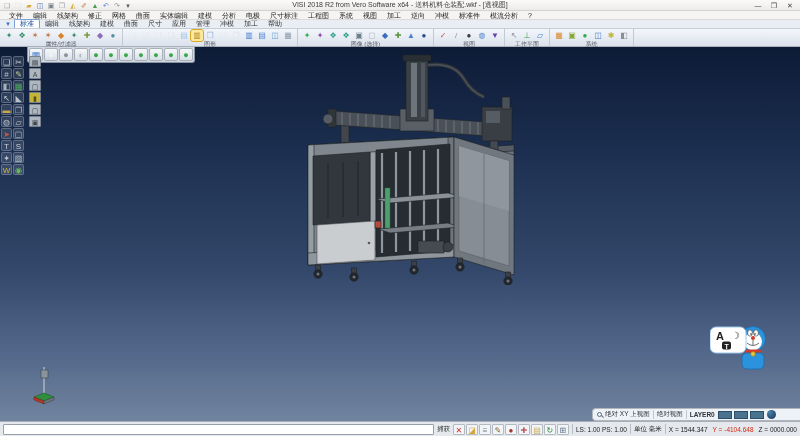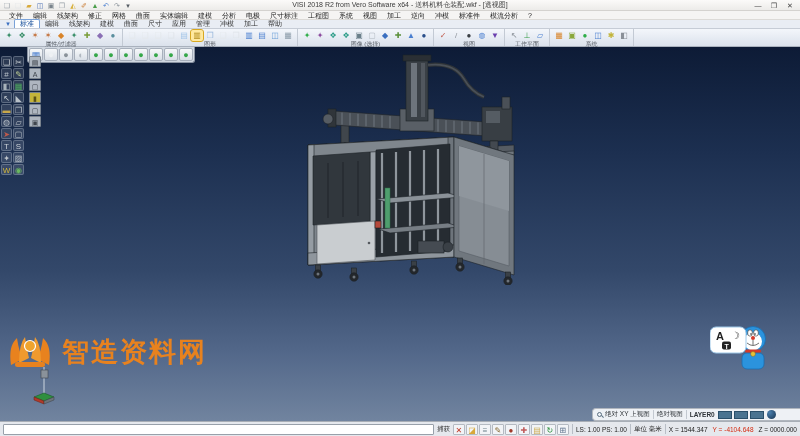--- a/index.html
+++ b/index.html
@@ -360,31 +360,20 @@
           <rect x="179.5" y="205" width="5" height="6" fill="#3a4046"></rect>
             <circle cx="182" cy="214" r="4.2" fill="#23272b"></circle>
             <circle cx="182" cy="214" r="1.5" fill="#6d747c" stroke="none"></circle>
           <rect x="227.5" y="219" width="5" height="6" fill="#3a4046"></rect>
             <circle cx="230" cy="228" r="4.2" fill="#23272b"></circle>
             <circle cx="230" cy="228" r="1.5" fill="#6d747c" stroke="none"></circle>
         </g>
       </g>
     </svg>
 
-    <div class="watermark">
-      <svg width="48" height="38" viewBox="0 0 48 38">
-        <path d="M5,32 Q2,13 11,5 Q13,19 17,26 Z" fill="#e8821e"></path>
-        <path d="M13,30 Q13,11 19,4 Q21,17 23,25 Z" fill="#f09a2e"></path>
-        <path d="M43,32 Q46,13 37,5 Q35,19 31,26 Z" fill="#e8821e"></path>
-        <path d="M35,30 Q35,11 29,4 Q27,17 25,25 Z" fill="#f09a2e"></path>
-        <circle cx="24" cy="13" r="5.5" fill="#f0a42e" stroke="#ffffff" stroke-width="1.2"></circle>
-        <rect x="9" y="29" width="30" height="5" rx="2.5" fill="#e8821e"></rect>
-      </svg>
-      <span class="wm-text">智造资料网</span>
-    </div>
 
     <svg class="ucs-svg" width="34" height="46" viewBox="0 0 34 46">
       <line x1="16" y1="4" x2="16" y2="32" stroke="#cdd6df" stroke-width="1"></line>
       <rect x="13" y="7" width="7" height="8" fill="#8a929a" stroke="#3f454d" stroke-width="0.6"></rect>
       <polygon points="6,34 16,30 26,34 16,38" fill="#2f8f3f" stroke="#1a5a26" stroke-width="0.6"></polygon>
       <polygon points="6,34 16,38 16,41 6,37" fill="#b03a2a" stroke="#6e1f14" stroke-width="0.5"></polygon>
       <polygon points="26,34 16,38 16,41 26,37" fill="#6e747b" stroke="#3a4046" stroke-width="0.5"></polygon>
     </svg>
 
     <svg class="ime-svg" width="56" height="50" viewBox="0 0 56 50">

